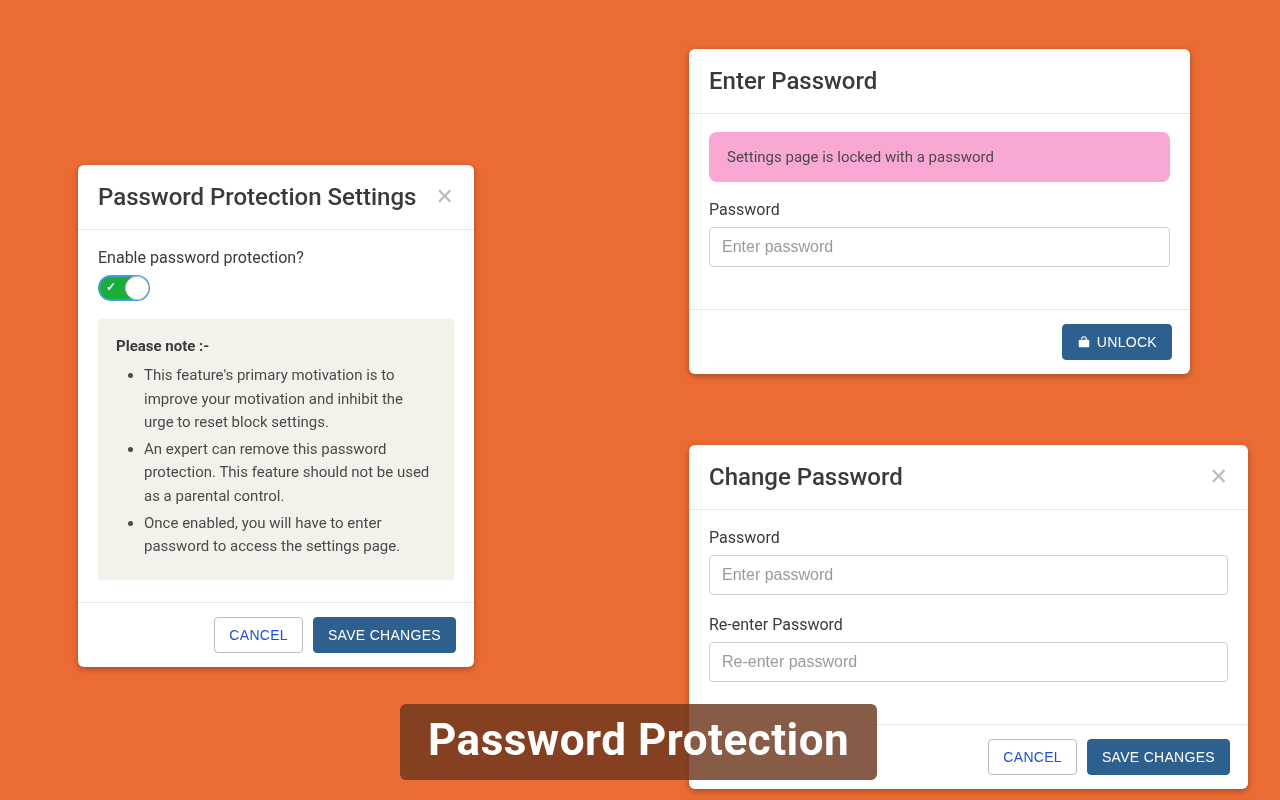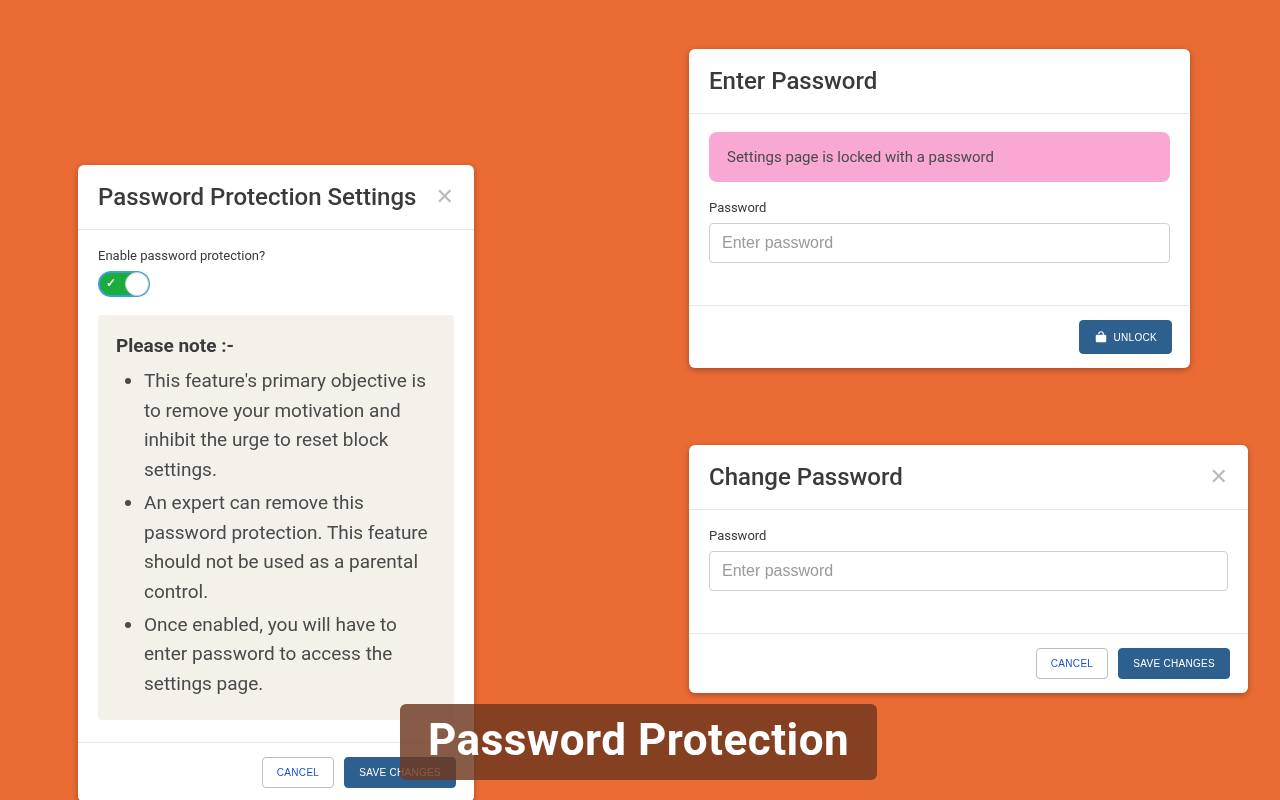--- a/index.html
+++ b/index.html
@@ -40,21 +40,21 @@
     padding: 18px 20px 22px 20px;
   }
   .card-footer {
     border-top: 1px solid #e6e6e6;
     padding: 14px 18px;
     display: flex;
     justify-content: flex-end;
     gap: 10px;
   }
   .label {
-    font-size: 13px;
+    font-size: 16px;
     color: #3a3a3a;
     margin-bottom: 8px;
     display: block;
   }
   .toggle {
     width: 52px;
     height: 26px;
     border-radius: 13px;
     background: #1aad3b;
     position: relative;
@@ -78,21 +78,21 @@
     color: #fff;
     font-size: 12px;
     font-weight: bold;
   }
   .note-box {
     background: #f4f1eb;
     border-radius: 4px;
     padding: 16px 18px 18px 18px;
     margin-top: 18px;
     color: #4a4a4a;
-    font-size: 19px;
+    font-size: 15px;
     line-height: 1.55;
   }
   .note-box strong { font-weight: 700; color: #3a3a3a; }
   .note-box ul { padding-left: 28px; margin-top: 6px; }
   .note-box li { margin-bottom: 4px; }
   .info-strip {
     background: #f9a8d4;
     border-radius: 8px;
     padding: 16px 18px;
     color: #4a4a4a;
@@ -103,21 +103,21 @@
     width: 100%;
     padding: 10px 12px;
     font-size: 16px;
     border: 1px solid #d0d0d0;
     border-radius: 4px;
     color: #333;
     margin-bottom: 6px;
   }
   .text-input::placeholder { color: #9a9a9a; }
   .btn {
-    font-size: 10px;
+    font-size: 14px;
     font-weight: 500;
     letter-spacing: 0.3px;
     padding: 9px 14px;
     border-radius: 4px;
     cursor: pointer;
     border: 1px solid transparent;
     display: inline-flex;
     align-items: center;
     gap: 6px;
   }
@@ -164,21 +164,21 @@
   </div>
   <div class="card-body">
     <span class="label">Enable password protection?</span>
     <div class="toggle">
       <span class="toggle-check">✓</span>
       <span class="toggle-knob"></span>
     </div>
     <div class="note-box">
       <strong>Please note :-</strong>
       <ul>
-        <li>This feature's primary objective is to remove your motivation and inhibit the urge to reset block settings.</li>
+        <li>This feature's primary motivation is to improve your motivation and inhibit the urge to reset block settings.</li>
         <li>An expert can remove this password protection. This feature should not be used as a parental control.</li>
         <li>Once enabled, you will have to enter password to access the settings page.</li>
       </ul>
     </div>
   </div>
   <div class="card-footer">
     <button class="btn btn-outline">CANCEL</button>
     <button class="btn btn-primary">SAVE CHANGES</button>
   </div>
 </div>
@@ -207,20 +207,24 @@
 <div id="card-change" class="card">
   <div class="card-header">
     <div class="card-title">Change Password</div>
     <div class="close-x">✕</div>
   </div>
   <div class="card-body">
     <div class="field-group">
       <span class="label">Password</span>
       <input type="password" class="text-input" placeholder="Enter password" style="">
     </div>
+    <div class="field-group">
+      <span class="label">Re-enter Password</span>
+      <input type="password" class="text-input" placeholder="Re-enter password" style="">
+    </div>
   </div>
   <div class="card-footer">
     <button class="btn btn-outline">CANCEL</button>
     <button class="btn btn-primary">SAVE CHANGES</button>
   </div>
 </div>
 
 <div class="banner">Password Protection</div>
 
 </body></html>

